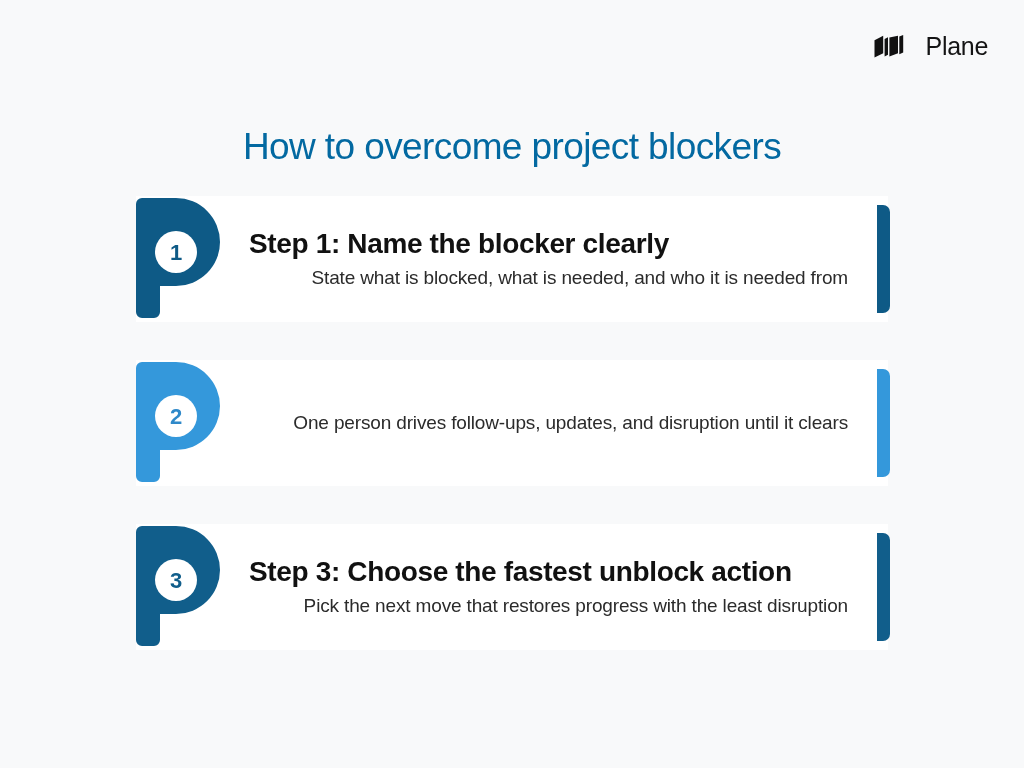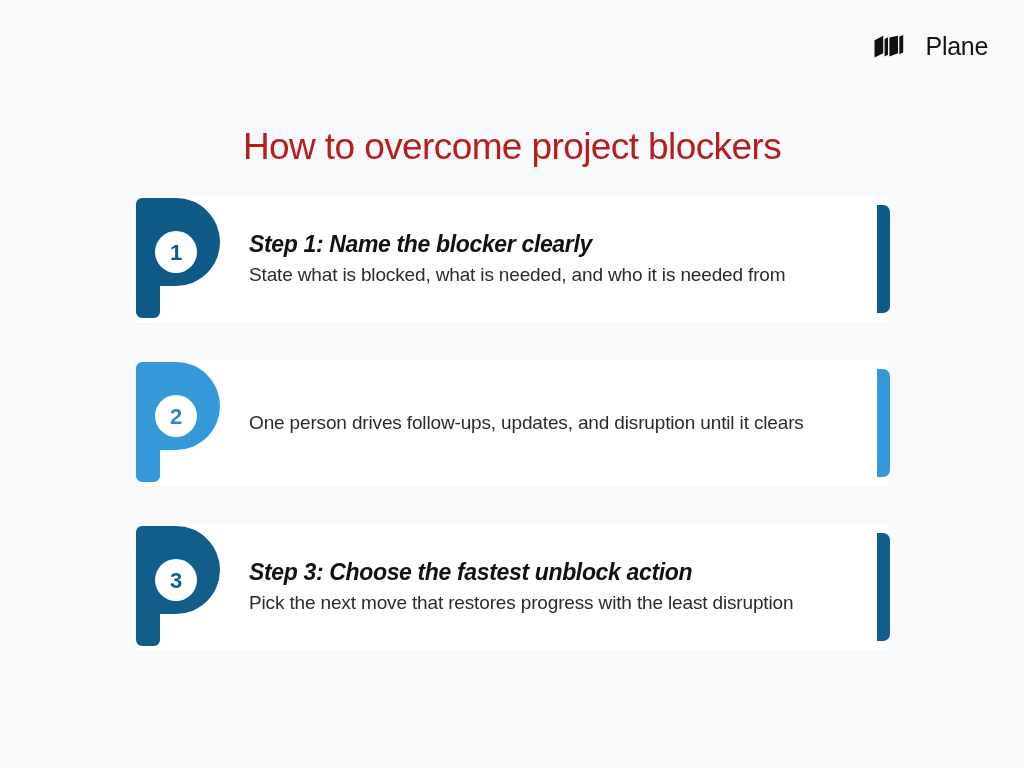--- a/index.html
+++ b/index.html
@@ -39,21 +39,21 @@
 
   
   .page-title {
     position: absolute;
     top: 101px;
     left: 0;
     width: 1024px;
     text-align: center;
     font-size: 37px;
     font-weight: 400;
-    color: #b91c1c;
+    color: #0369a1;
     letter-spacing: -0.6px;
     line-height: 1.15;
   }
 
   
   .cards {
     position: absolute;
     top: 196px;
     left: 136px;
     width: 752px;
@@ -79,35 +79,35 @@
   }
   .badge svg { display: block; width: 88px; height: 120px; }
 
   .card-body {
     margin-left: 113px;
     padding-right: 40px;
     width: 100%;
     box-sizing: border-box;
   }
   .card-heading {
-    font-size: 23px;
+    font-size: 28px;
     font-weight: 700;
     color: #111111;
     letter-spacing: -0.35px;
     line-height: 1.22;
     margin-bottom: 4px;
-    font-style: italic;
   }
   .card-desc {
     font-size: 19px;
     font-weight: 400;
     color: #2b2b2b;
     letter-spacing: -0.15px;
     line-height: 1.34;
     max-width: 600px;
+    text-align: right;
   }
 
   
   .accent-bar {
     position: absolute;
     right: -2px;
     top: 9px;
     width: 13px;
     height: 108px;
     border-top-right-radius: 7px;

